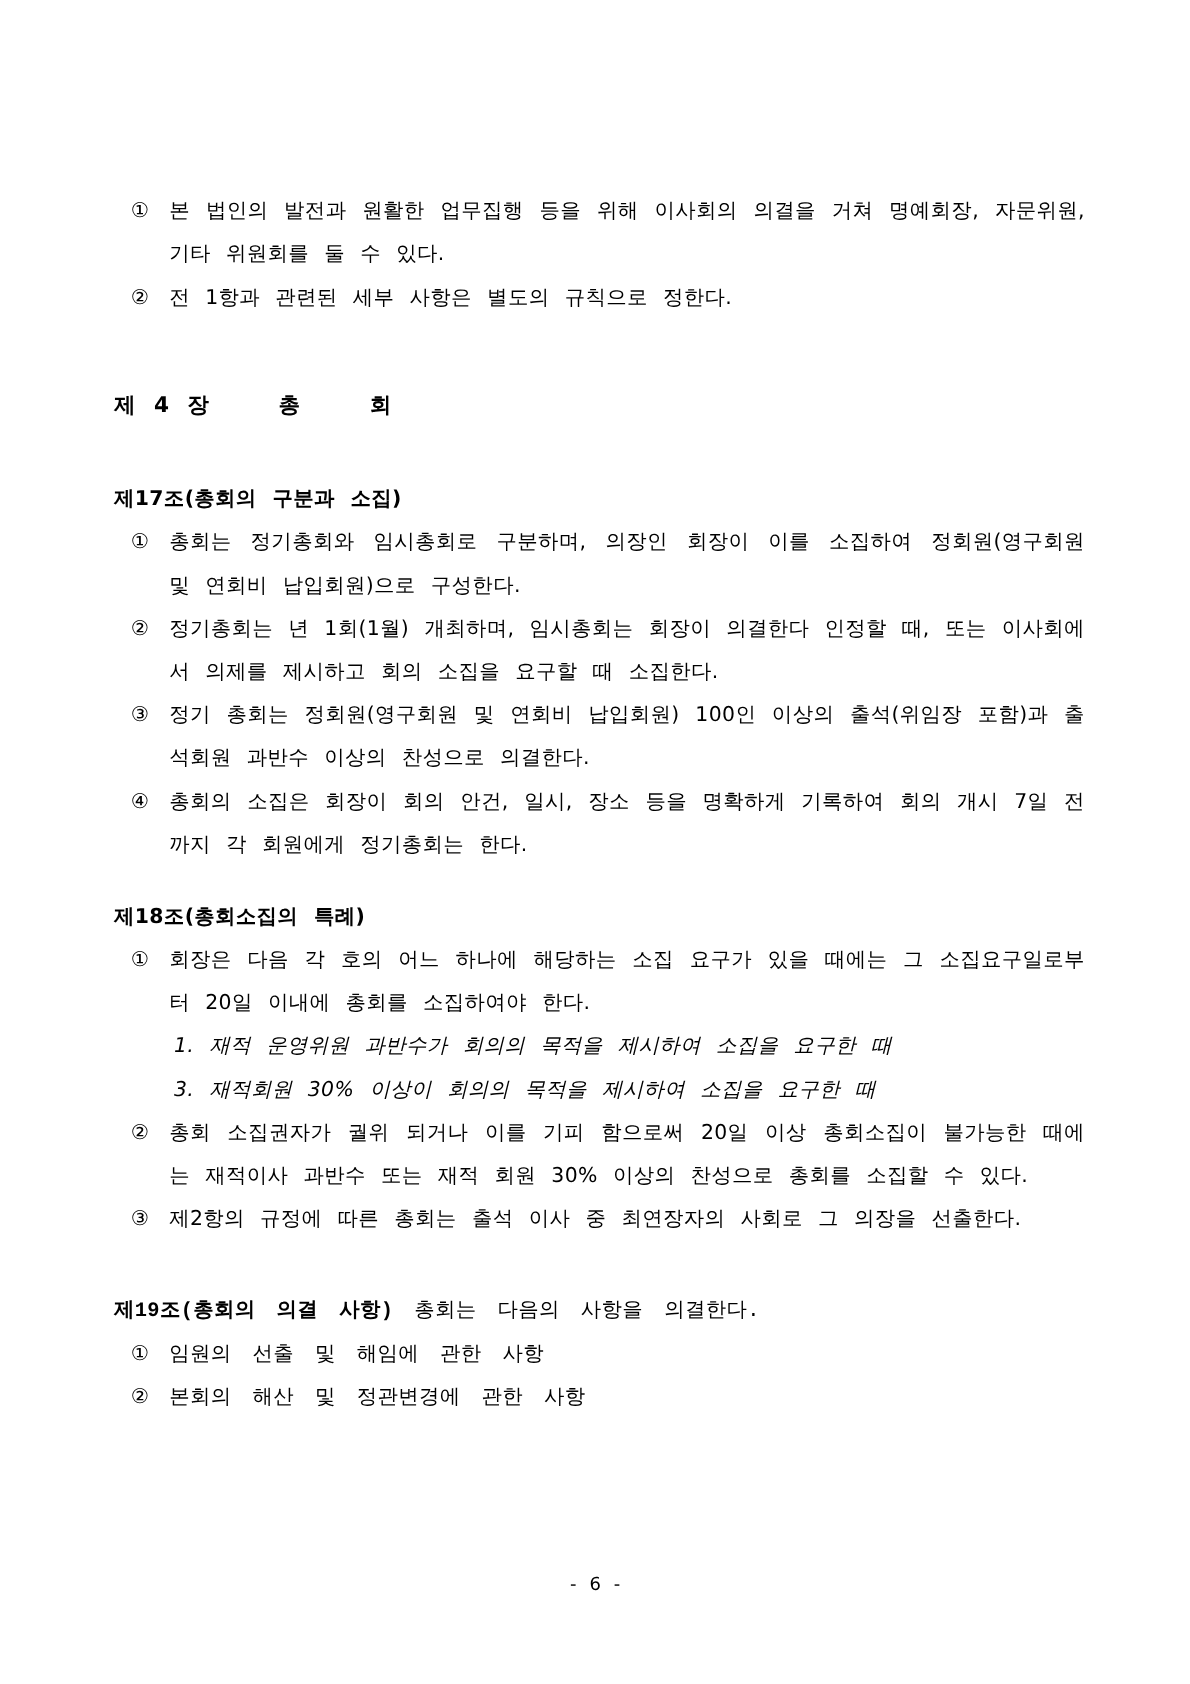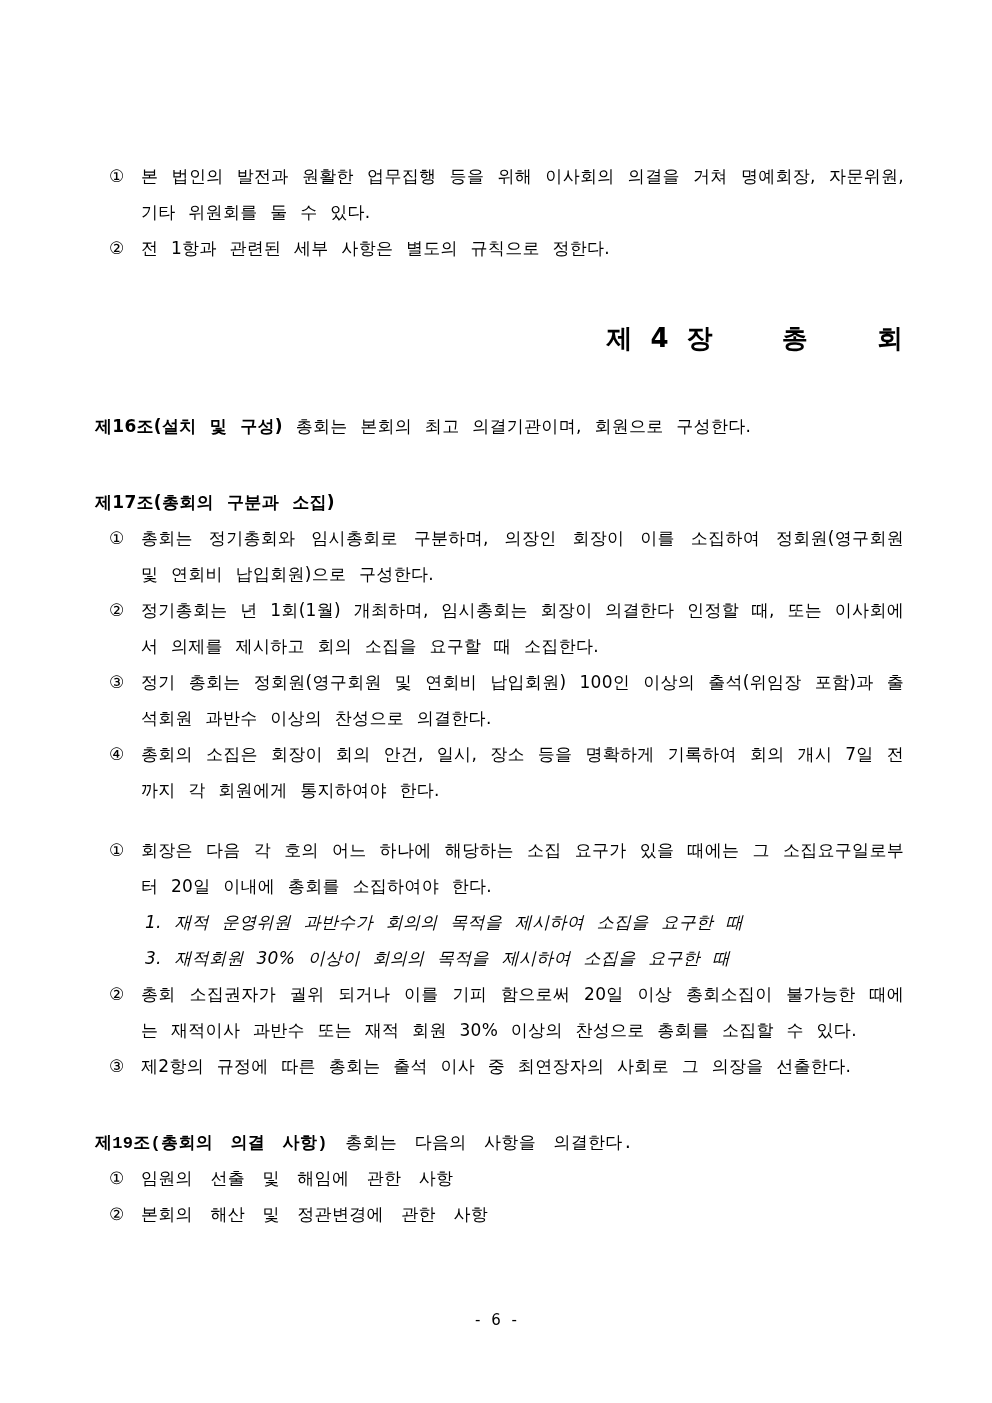--- a/index.html
+++ b/index.html
@@ -32,22 +32,22 @@
     flex: 0 0 32px;
     margin-left: 14px;
     text-align: left;
   }
   .item .text {
     flex: 1;
     text-align: justify;
   }
   .chapter-title {
     margin: 52px 0 0 0;
-    text-align: right;
-    font-size: 26px;
+    text-align: left;
+    font-size: 18px;
     font-weight: bold;
     line-height: 40px;
     white-space: pre;
     word-spacing: 7px;
     letter-spacing: 1px;
   }
   .article { margin-top: 0; }
   .article-16 { margin-top: 50px; }
   .article-17 { margin-top: 40px; }
   .article-18 { margin-top: 24px; }
@@ -89,45 +89,43 @@
         <span class="text">본 법인의 발전과 원활한 업무집행 등을 위해 이사회의 의결을 거쳐 명예회장, 자문위원, 기타 위원회를 둘 수 있다.</span>
       </div>
       <div class="item">
         <span class="marker">②</span>
         <span class="text">전 1항과 관련된 세부 사항은 별도의 규칙으로 정한다.</span>
       </div>
     </div>
 
     <h1 class="chapter-title">제 4 장    총    회</h1>
 
-    <div class="article article-16">
-      <p class="lead-line"><span class="article-title">제16조(설치 및 구성)</span> <span>총회는 본회의 최고 의결기관이며, 회원으로 구성한다.</span></p>
-    </div>
 
     <div class="article article-17">
       <p class="lead-line"><span class="article-title">제17조(총회의 구분과 소집)</span></p>
       <div class="item">
         <span class="marker">①</span>
         <span class="text">총회는 정기총회와 임시총회로 구분하며, 의장인 회장이 이를 소집하여 정회원(영구회원 및 연회비 납입회원)으로 구성한다.</span>
       </div>
       <div class="item">
         <span class="marker">②</span>
         <span class="text">정기총회는 년 1회(1월) 개최하며, 임시총회는 회장이 의결한다 인정할 때, 또는 이사회에서 의제를 제시하고 회의 소집을 요구할 때 소집한다.</span>
       </div>
       <div class="item">
         <span class="marker">③</span>
         <span class="text">정기 총회는 정회원(영구회원 및 연회비 납입회원) 100인 이상의 출석(위임장 포함)과 출석회원 과반수 이상의 찬성으로 의결한다.</span>
       </div>
       <div class="item">
         <span class="marker">④</span>
-        <span class="text">총회의 소집은 회장이 회의 안건, 일시, 장소 등을 명확하게 기록하여 회의 개시 7일 전까지 각 회원에게 통지하여야 한다.</span>
+        <span class="text">총회의 소집은 회장이 회의 안건, 일시, 장소 등을 명확하게 기록하여 회의 개시 7일 전까지 각 회원에게 정기총회는 한다.</span>
       </div>
     </div>
 
     <div class="article article-18">
+      <p class="lead-line"><span class="article-title">제18조(총회소집의 특례)</span></p>
       <div class="item">
         <span class="marker">①</span>
         <span class="text">회장은 다음 각 호의 어느 하나에 해당하는 소집 요구가 있을 때에는 그 소집요구일로부터 20일 이내에 총회를 소집하여야 한다.</span>
       </div>
       <div class="subitems">
         <div class="subitem">1. 재적 운영위원 과반수가 회의의 목적을 제시하여 소집을 요구한 때</div>
         <div class="subitem">3. 재적회원 30% 이상이 회의의 목적을 제시하여 소집을 요구한 때</div>
       </div>
       <div class="item">
         <span class="marker">②</span>

